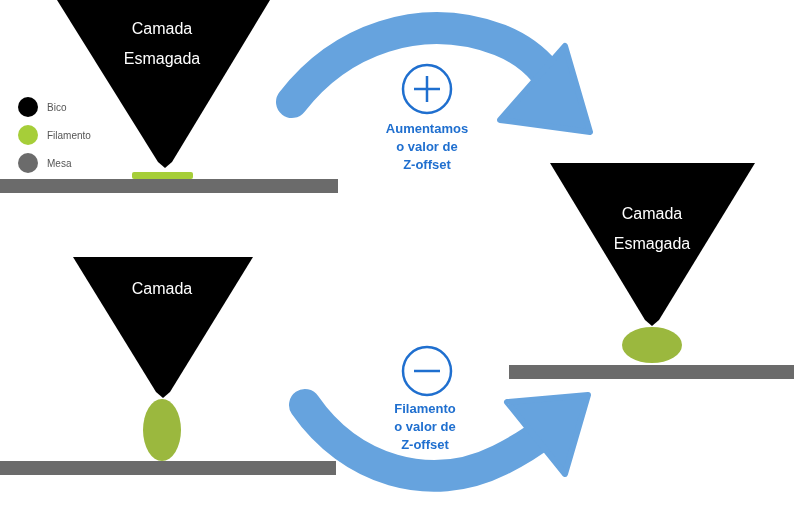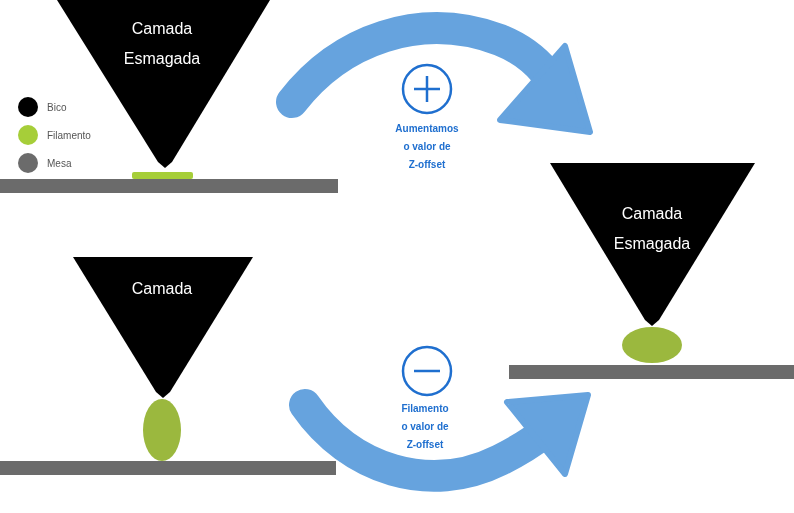--- a/index.html
+++ b/index.html
@@ -5,21 +5,21 @@
   html, body { margin: 0; padding: 0; background: #ffffff; }
   body { width: 794px; height: 513px; position: relative; overflow: hidden;
          font-family: "Liberation Sans", sans-serif; }
   svg.canvas { position: absolute; left: 0; top: 0; }
   .nozzle-label { position: absolute; color: #ffffff; font-size: 16px; text-align: center;
                   line-height: 30px; font-family: "Liberation Sans", sans-serif; }
   .legend { position: absolute; left: 18px; top: 93px; }
   .legend-item { display: flex; align-items: center; height: 28px; }
   .legend-dot { width: 20px; height: 20px; border-radius: 50%; margin-right: 9px; }
   .legend-text { font-size: 10px; color: #555555; }
-  .action-label { position: absolute; color: #1f6fcf; font-weight: bold; font-size: 10px;
+  .action-label { position: absolute; color: #1f6fcf; font-weight: bold; font-size: 13px;
                   text-align: center; line-height: 18px; width: 120px; }
 </style>
 </head>
 <body>
 
 <svg class="canvas" width="794" height="513" viewBox="0 0 794 513">
 
   <path id="arrow-top" d="M292,102 C340,40 420,10 500,40 C520,48 535,60 545,72" fill="none" stroke="#66a3de" stroke-width="32" stroke-linecap="round"></path>
   <polygon points="500,120 565,46 590,132" fill="#66a3de" stroke="#66a3de" stroke-width="6" stroke-linejoin="round"></polygon>
 

